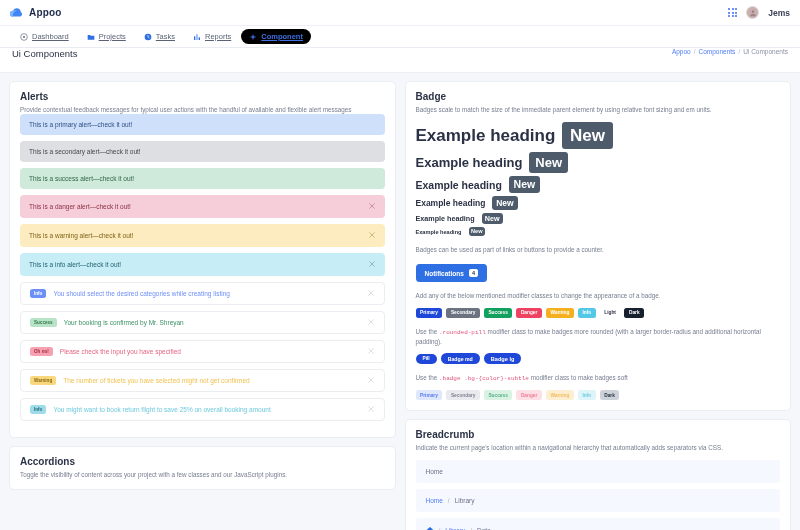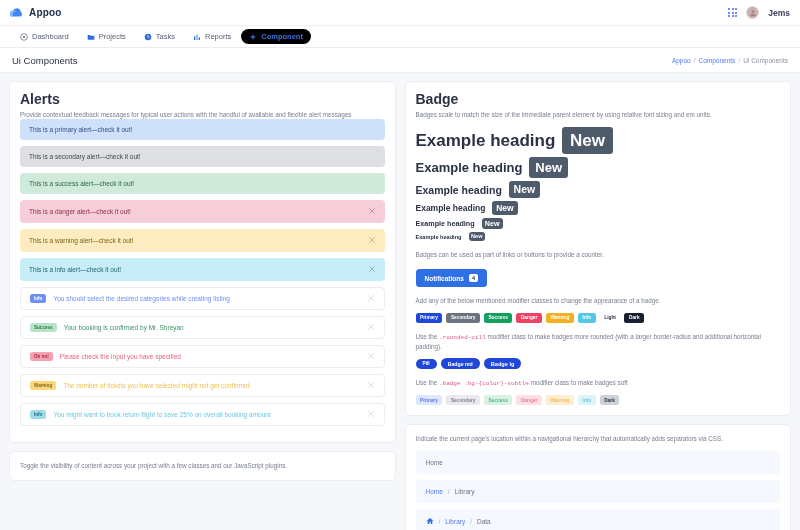--- a/index.html
+++ b/index.html
@@ -34,43 +34,44 @@
   .navbar {
     height: 22px; background: #ffffff;
     display: flex; align-items: center; gap: 2px;
     padding: 0 12px; border-bottom: 1px solid #e9ecf3;
   }
   .nav-item {
     display: flex; align-items: center; gap: 4px;
     font-size: 7.5px; color: #5a6276;
     padding: 3px 8px; border-radius: 9px; cursor: pointer;
     white-space: nowrap;
+    text-decoration: underline;
   }
   .nav-item.active { background: #000000; color: #3f6fe3; font-weight: bold; }
   .nav-ico { width: 8px; height: 8px; display: block; }
 
   
   .page-head {
     height: 25px; background: #ffffff;
-    display: flex; align-items: center; justify-content: space-between;
+    display: flex; align-items: flex-start; justify-content: space-between;
     padding: 0 12px; border-bottom: 1px solid #eceff5;
   }
   .page-title { font-size: 9.5px; color: #2b3245; }
   .crumbs { font-size: 6.5px; color: #8b92a5; display: flex; gap: 3px; }
   .crumbs a { color: #4f7df5; text-decoration: none; }
   .crumbs .sep { color: #b9bfcd; }
 
   
   .cols { display: flex; gap: 9px; padding: 8px 9px; align-items: flex-start; }
   .col { width: 388px; display: flex; flex-direction: column; gap: 8px; }
   .card {
     background: #fff; border: 1px solid #eaedf3; border-radius: 5px;
     padding: 9px 10px 10px 10px;
   }
-  .card-title { font-size: 14px; font-weight: bold; color: #2b3245; margin-bottom: 3px; }
+  .card-title { font-size: 10px; font-weight: bold; color: #2b3245; margin-bottom: 3px; }
   .card-sub { font-size: 6.3px; color: #767d90; line-height: 1.45; }
   .sec-title { font-size: 8.5px; color: #2b3245; margin: 8px 0 5px 0; }
 
   
   .alert {
     border-radius: 4px; padding: 7px 9px; margin-bottom: 6px;
     font-size: 6.5px; display: flex; align-items: center; justify-content: space-between;
   }
   .alert .x { cursor: pointer; opacity: .55; }
   .al-primary   { background: #cfe0fb; color: #2f4f85; }
@@ -312,20 +313,21 @@
         <span class="txt c-info2">You might want to book return flight to save 25% on overall booking amount</span>
         <span class="x">
           <svg width="8" height="8" viewBox="0 0 24 24">
               <path d="M4 4l16 16M20 4L4 20" stroke="#9aa1b1" stroke-width="2"></path>
             </svg>
         </span>
       </div>
     </div>
 
     <div class="card">
+      <div class="card-title">Accordions</div>
       <div class="card-sub">Toggle the visibility of content across your project with a few classes and our JavaScript plugins.</div>
     </div>
 
   </div>
 
   <div class="col">
 
     <div class="card">
       <div class="card-title">Badge</div>
       <div class="card-sub">Badges scale to match the size of the immediate parent element by using relative font sizing and em units.</div>
@@ -400,20 +402,21 @@
         <span class="b" style="background:#e9eaee;color:#7d8494">Secondary</span>
         <span class="b" style="background:#d9f2e4;color:#53b184">Success</span>
         <span class="b" style="background:#fde0e6;color:#ef7f95">Danger</span>
         <span class="b" style="background:#fdeed2;color:#f0bd62">Warning</span>
         <span class="b" style="background:#dcf4fa;color:#6cc9de">Info</span>
         <span class="b" style="background:#cdd2d9;color:#2b3245">Dark</span>
       </div>
     </div>
 
     <div class="card">
+      <div class="card-title">Breadcrumb</div>
       <div class="card-sub" style="margin-bottom:8px;">Indicate the current page's location within a navigational hierarchy that automatically adds separators via CSS.</div>
 
       <div class="bc">
         <span>Home</span>
       </div>
 
       <div class="bc">
         <a href="#">Home</a>
         <span class="sep">/</span>
         <span>Library</span>

